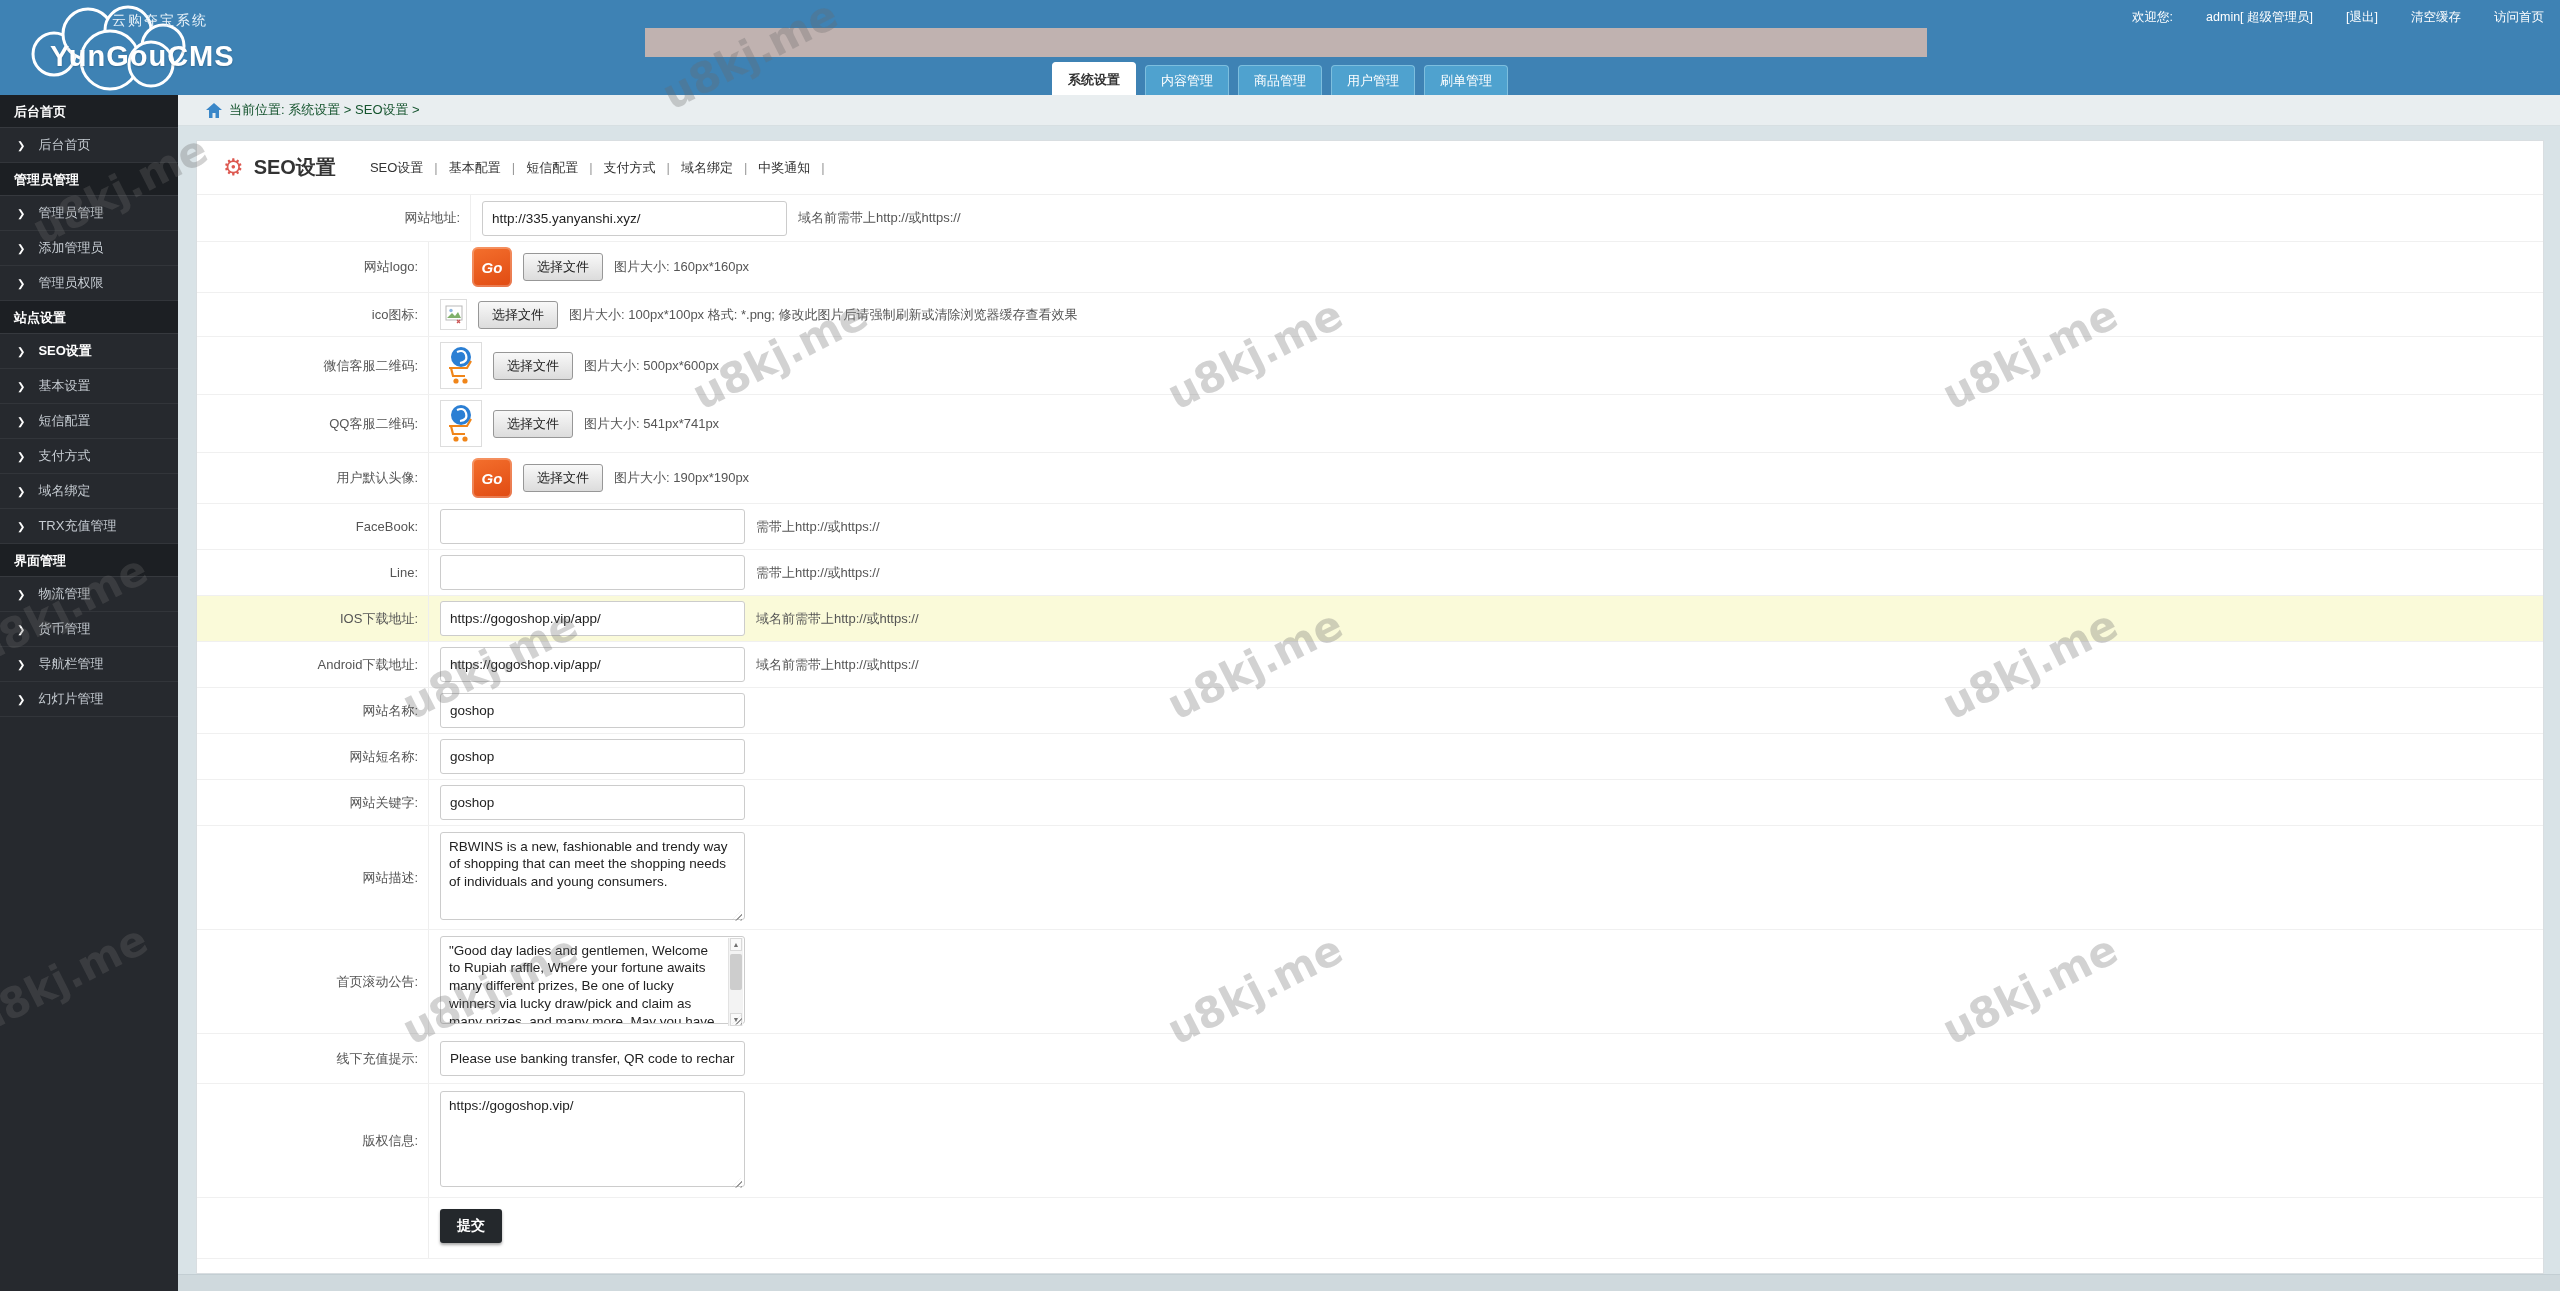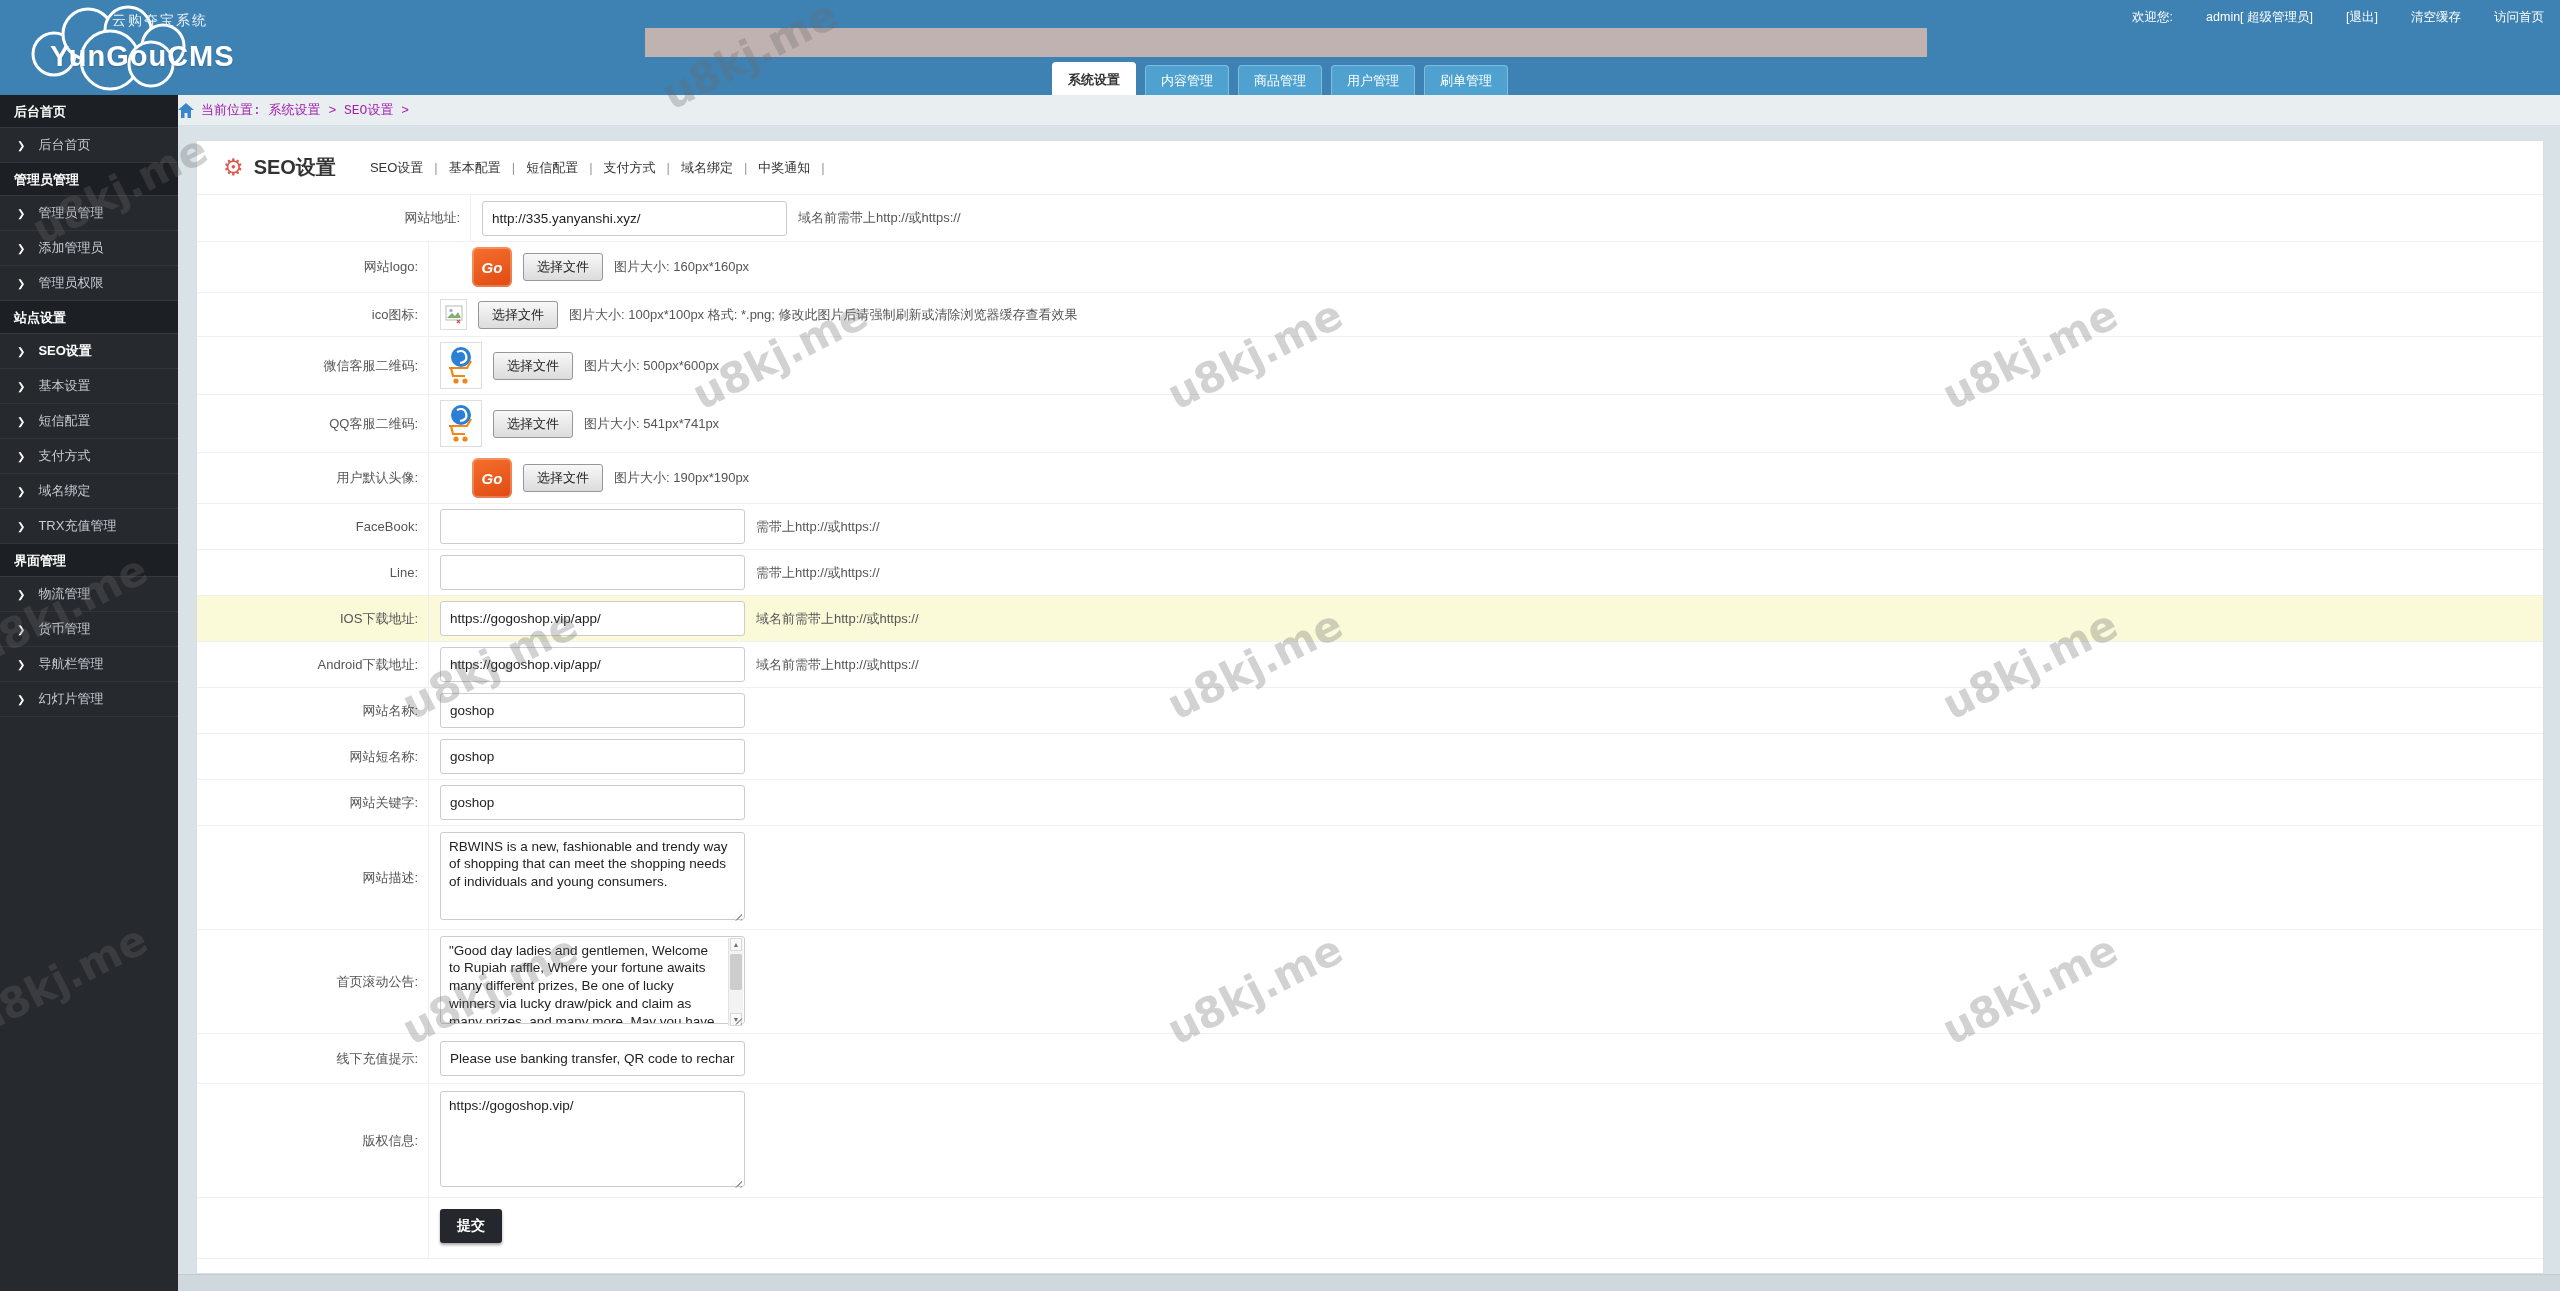--- a/index.html
+++ b/index.html
@@ -21,21 +21,21 @@
 
   
   .body-row { display:flex; height:1196px; }
   .sidebar { width:178px; background:#26292e; flex:none; }
   .side-sec { height:33px; line-height:33px; background:#1c1f23; color:#fff; font-weight:bold; font-size:13px; padding-left:14px; border-bottom:1px solid #36393e; }
   .side-item { height:35px; color:#c6ccd2; font-size:13px; padding-left:17px; border-bottom:1px solid rgba(255,255,255,0.06); display:flex; align-items:center; gap:13px; cursor:pointer; }
   .side-item .arr { color:#fff; font-weight:bold; font-size:10px; }
   .side-item.active { color:#fff; font-weight:bold; }
 
   .main { flex:1; display:flex; flex-direction:column; background:#d9e3e7; min-width:0; }
-  .breadcrumb { height:31px; background:#e9eef0; border-bottom:1px solid #d7dfe2; display:flex; align-items:center; padding-left:0; gap:7px; font-size:13px; color:#a21caf; flex:none;font-family:Liberation Mono, monospace; }
+  .breadcrumb { height:31px; background:#e9eef0; border-bottom:1px solid #d7dfe2; display:flex; align-items:center; padding-left:28px; gap:7px; font-size:13px; color:#14532d; flex:none; }
   .home-ico { width:16px; height:15px; }
 
   
   .card { margin:14px 16px 0 18px; background:#fff; border:1px solid #d9dee1; height:1136px; }
   .card-header { height:53px; display:flex; align-items:center; padding-left:26px; }
   .gear { color:#dd5a52; font-size:23px; margin-right:10px; }
   .card-title { font-size:20px; font-weight:bold; color:#333; margin-right:34px; }
   .subtabs { font-size:13px; color:#333; display:flex; align-items:center; gap:11px; }
   .subtab { cursor:pointer; }
   .subtab-sep { color:#999; }

